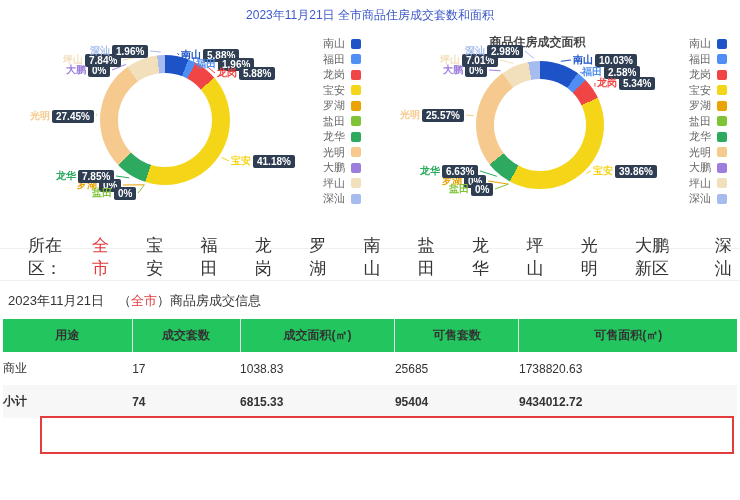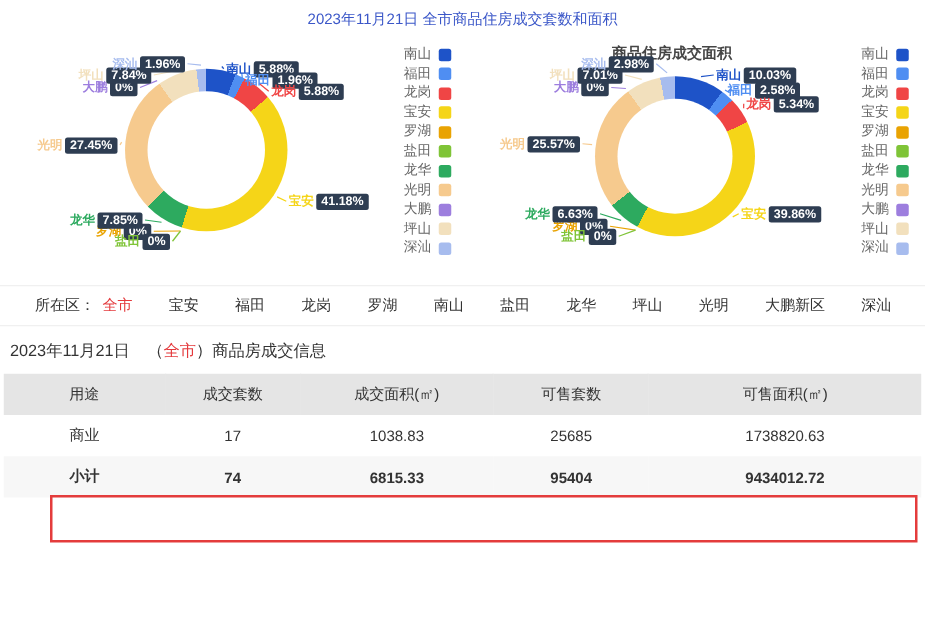--- a/index.html
+++ b/index.html
@@ -20,39 +20,39 @@
   .callout{position:absolute;display:flex;align-items:center;white-space:nowrap}
   .co-name{font-size:10px;font-weight:bold;margin-right:2px}
   .co-box{font-size:10px;font-weight:bold;color:#fff;background:var(--label-box-bg,#2e3d52);
     padding:1px 4px;border-radius:2px}
   .legend{position:absolute;top:10px}
   .lg-item{display:flex;align-items:center;justify-content:flex-end;
     font-size:11px;line-height:11.5px;color:#666;margin-bottom:4px;cursor:pointer}
   .lg-sq{width:10px;height:10px;border-radius:2px;margin-left:6px;flex:0 0 auto}
 
   
-  .filter-row{display:flex;align-items:center;height:33px;margin-top:0;
+  .filter-row{display:flex;align-items:flex-end;height:33px;margin-top:20px;
     border-top:1px solid #f0f0f0;border-bottom:1px solid #f0f0f0;
-    padding-left:28px;font-size:12px;color:#333}
+    padding-left:28px;font-size:17px;color:#333}
   .filter-items{display:flex;gap:29px;margin-left:6px}
   .f-item{cursor:pointer}
   .f-item.active{color:var(--active-filter,#e4393c)}
 
   
   .section-title{padding:11px 0 9px 8px;font-size:13px;color:#333}
   .st-open{margin-left:14px}
   .st-hl{color:var(--active-filter,#e4393c)}
 
   
   .table-wrap{position:relative;margin:0 3px}
   table{width:100%;border-collapse:collapse;table-layout:fixed}
-  th{height:33px;background:#e5e5e5;font-weight:normal;font-size:12px;color:#333;
+  th{height:33px;background:#22c55e;font-weight:bold;font-size:12px;color:#333;
     border-left:1px solid #e6e6e6}
   th:first-child{border-left:none}
-  td{height:33px;text-align:center;font-size:12px;color:#333}
+  td{height:33px;text-align:left;font-size:12px;color:#333}
   tbody tr:nth-child(even) td{background:#f7f7f7}
   tr.total-row td{font-weight:bold}
   .highlight-box{position:absolute;left:37px;right:3px;top:97px;height:38px;
     border:2px solid var(--highlight-border,#e4393c);pointer-events:none}
 </style>
 </head>
 <body>
 
 <div class="page-title">2023年11月21日 全市商品住房成交套数和面积</div>
 

